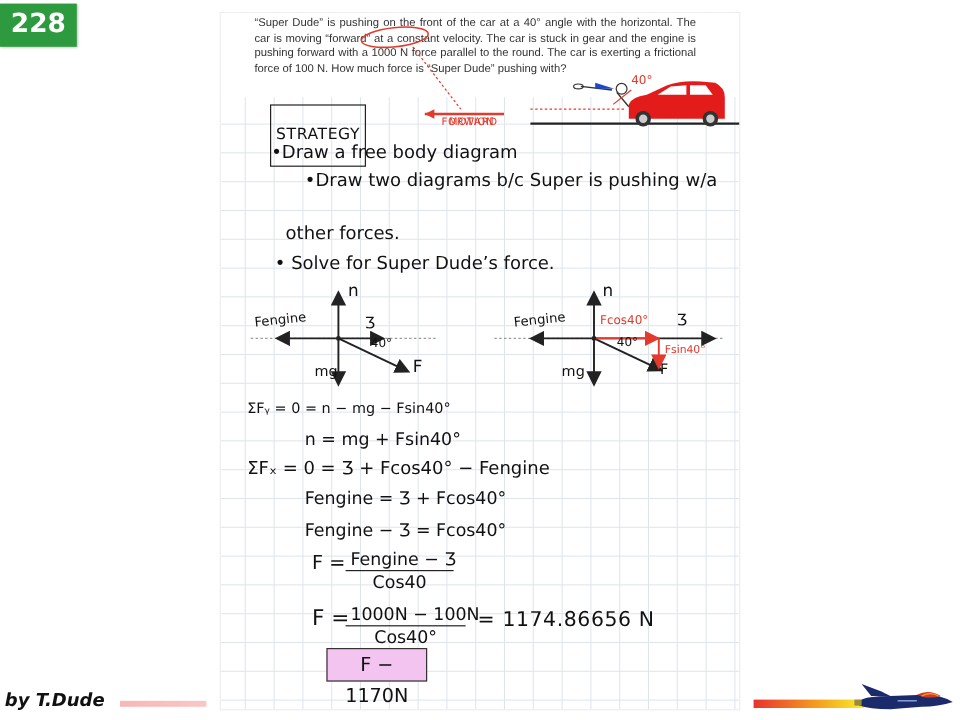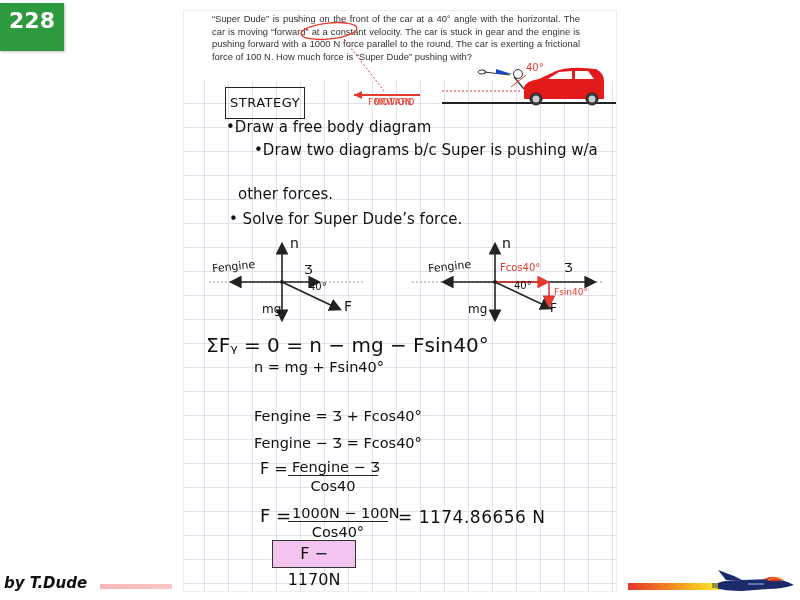--- a/index.html
+++ b/index.html
@@ -1,24 +1,24 @@
 <!DOCTYPE html>
 <html><head>
 <meta charset="utf-8">
 <style>
   html,body{margin:0;padding:0;}
   body{width:800px;height:600px;position:relative;overflow:hidden;background:#ffffff;font-family:"Liberation Sans",sans-serif;}
-  .badge{position:absolute;left:0;top:3px;width:64px;height:48px;background:#2e9a3f;color:#fff;font-family:"DejaVu Sans",sans-serif;font-weight:bold;font-size:22px;line-height:36px;text-align:center;letter-spacing:0px;box-shadow:1px 1px 2px rgba(0,0,0,.25);}
+  .badge{position:absolute;left:0;top:3px;width:64px;height:36px;background:#2e9a3f;color:#fff;font-family:"DejaVu Sans",sans-serif;font-weight:bold;font-size:22px;line-height:36px;text-align:center;letter-spacing:0px;box-shadow:1px 1px 2px rgba(0,0,0,.25);}
   .page{position:absolute;left:183px;top:10px;width:432px;height:580px;background-color:#fff;
     background-image:linear-gradient(#dfe3ee 1px,transparent 1px),linear-gradient(90deg,#dfe3ee 1px,transparent 1px);
     background-size:24px 24px;background-position:-4px -4px;border:1px solid #eceef3;}
   .page .toparea{position:absolute;left:0;top:0;width:432px;height:70px;background:#fff;}
   .problem{position:absolute;left:28px;top:2px;width:368px;font-family:"Liberation Sans",sans-serif;font-size:9.4px;line-height:12.6px;color:#333;text-align:justify;margin:0;}
   .hand{font-family:"DejaVu Sans",sans-serif;color:#111;position:absolute;white-space:nowrap;}
-  .strategy-box{position:absolute;left:41px;top:76px;border:1.5px solid #222;padding:6px 4px;font-size:13px;line-height:18px;letter-spacing:0.5px;}
+  .strategy-box{position:absolute;left:41px;top:76px;border:1.5px solid #222;padding:16px 4px;font-size:13px;line-height:18px;letter-spacing:0.5px;}
   .bullet{font-size:15px;}
   .eq{font-size:14.5px;}
   .answer{position:absolute;left:88px;top:529px;width:82px;height:26px;background:#f4c4f0;border:1.5px solid #333;font-family:"DejaVu Sans",sans-serif;font-size:16px;line-height:26px;text-align:center;color:#111;}
   .red{color:#e23a2c;}
   .author{position:absolute;left:4px;top:574px;font-family:"DejaVu Sans",sans-serif;font-weight:bold;font-style:italic;font-size:15px;color:#111;}
   .pinkbar{position:absolute;left:100px;top:584px;width:72px;height:5px;background:linear-gradient(90deg,#f7b7b7,#f9c7c7);}
   .rocketbar{position:absolute;left:628px;top:583px;width:92px;height:7px;background:linear-gradient(90deg,#e8332d,#f6a21e 60%,#f8ef2a);}
   svg{position:absolute;overflow:visible;}
   .frac{position:absolute;text-align:center;}
   .frac .num{border-bottom:1.5px solid #222;padding:0 4px;}
@@ -112,22 +112,23 @@
   </svg>
   <div class="hand" style="left:318px;top:224px;font-size:14px;">n</div>
   <div class="hand" style="left:244px;top:249px;font-size:11px;transform:rotate(-6deg);">Fengine</div>
   <div class="hand red" style="left:316px;top:251px;font-size:10px;">Fcos40°</div>
   <div class="hand" style="left:380px;top:249px;font-size:13px;">Ʒ</div>
   <div class="hand" style="left:330px;top:269px;font-size:10px;">40°</div>
   <div class="hand red" style="left:370px;top:276px;font-size:9px;">Fsin40°</div>
   <div class="hand" style="left:284px;top:291px;font-size:12px;">mg</div>
   <div class="hand" style="left:366px;top:290px;font-size:12px;">F</div>
 
-  <div class="hand eq" style="left:22px;top:322px;font-size:20px;">ΣFᵧ = 0 = n − mg − Fsin40°</div>
+  <div class="hand eq" style="left:22px;top:322px;font-size:12px;">ΣFᵧ = 0 = n − mg − Fsin40°</div>
   <div class="hand eq" style="left:70px;top:348px;text-align:right;">n = mg + Fsin40°</div>
+  <div class="hand eq" style="left:22px;top:370px;font-size:15px;">ΣFₓ = 0 = Ʒ + Fcos40° − Fengine</div>
   <div class="hand eq" style="left:70px;top:397px;">Fengine = Ʒ + Fcos40°</div>
   <div class="hand eq" style="left:70px;top:424px;">Fengine − Ʒ = Fcos40°</div>
 
   <div class="hand eq" style="left:76px;top:448px;font-size:16px;">F =</div>
   <div class="hand eq frac" style="left:104px;top:448px;width:90px;">
     <div class="num">Fengine − Ʒ</div>
     <div style="margin-top:2px;">Cos40</div>
   </div>
 
   <div class="hand eq" style="left:76px;top:494px;font-size:18px;">F =</div>

